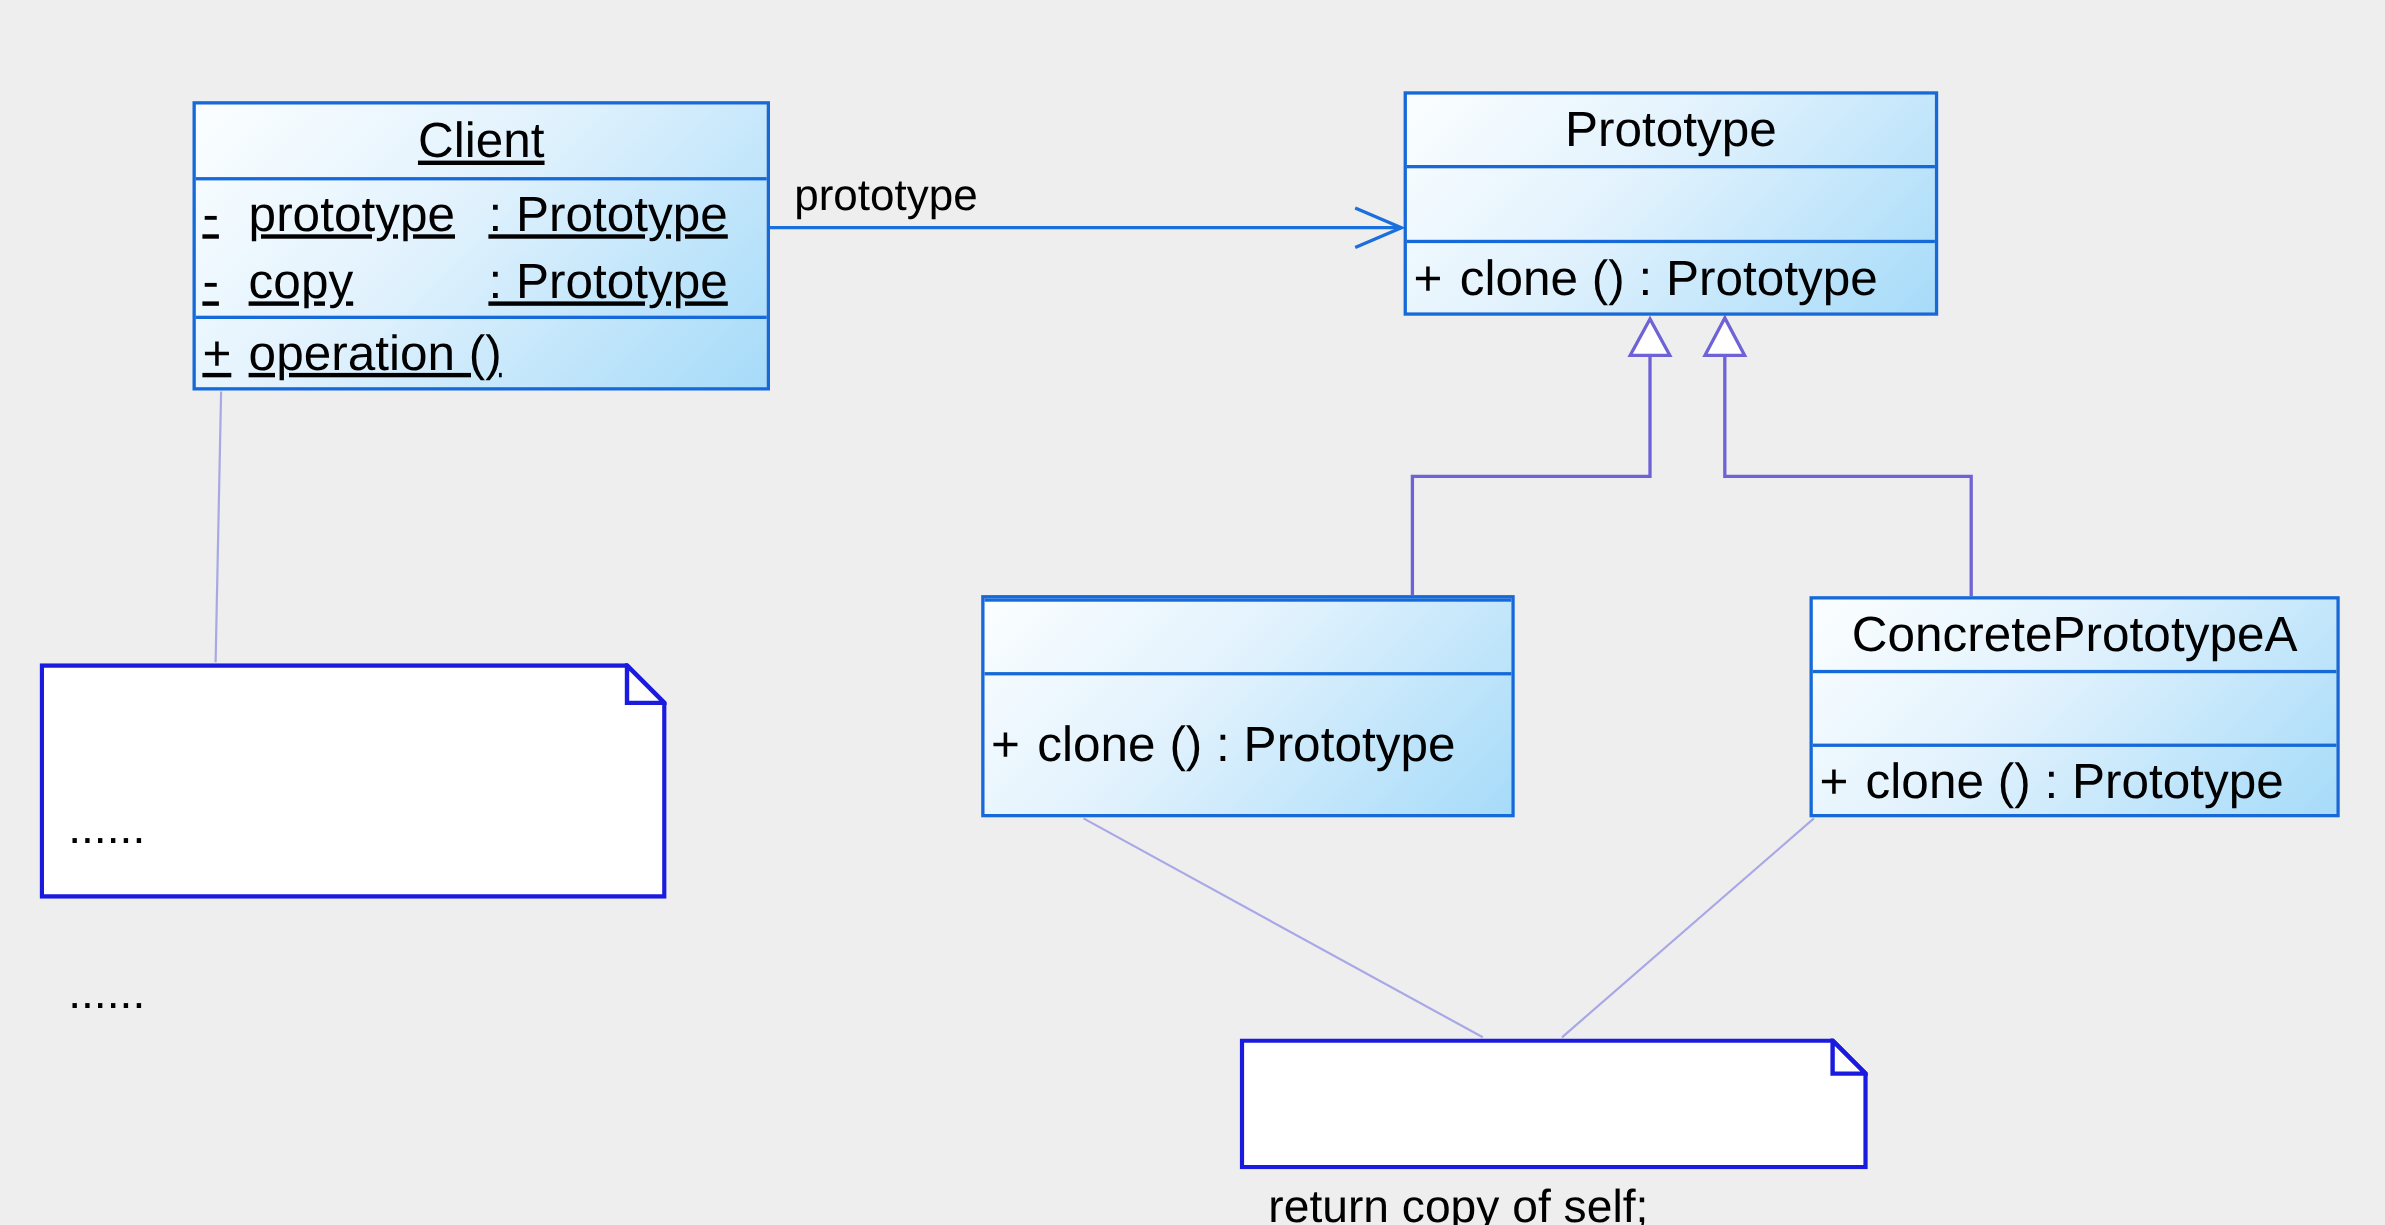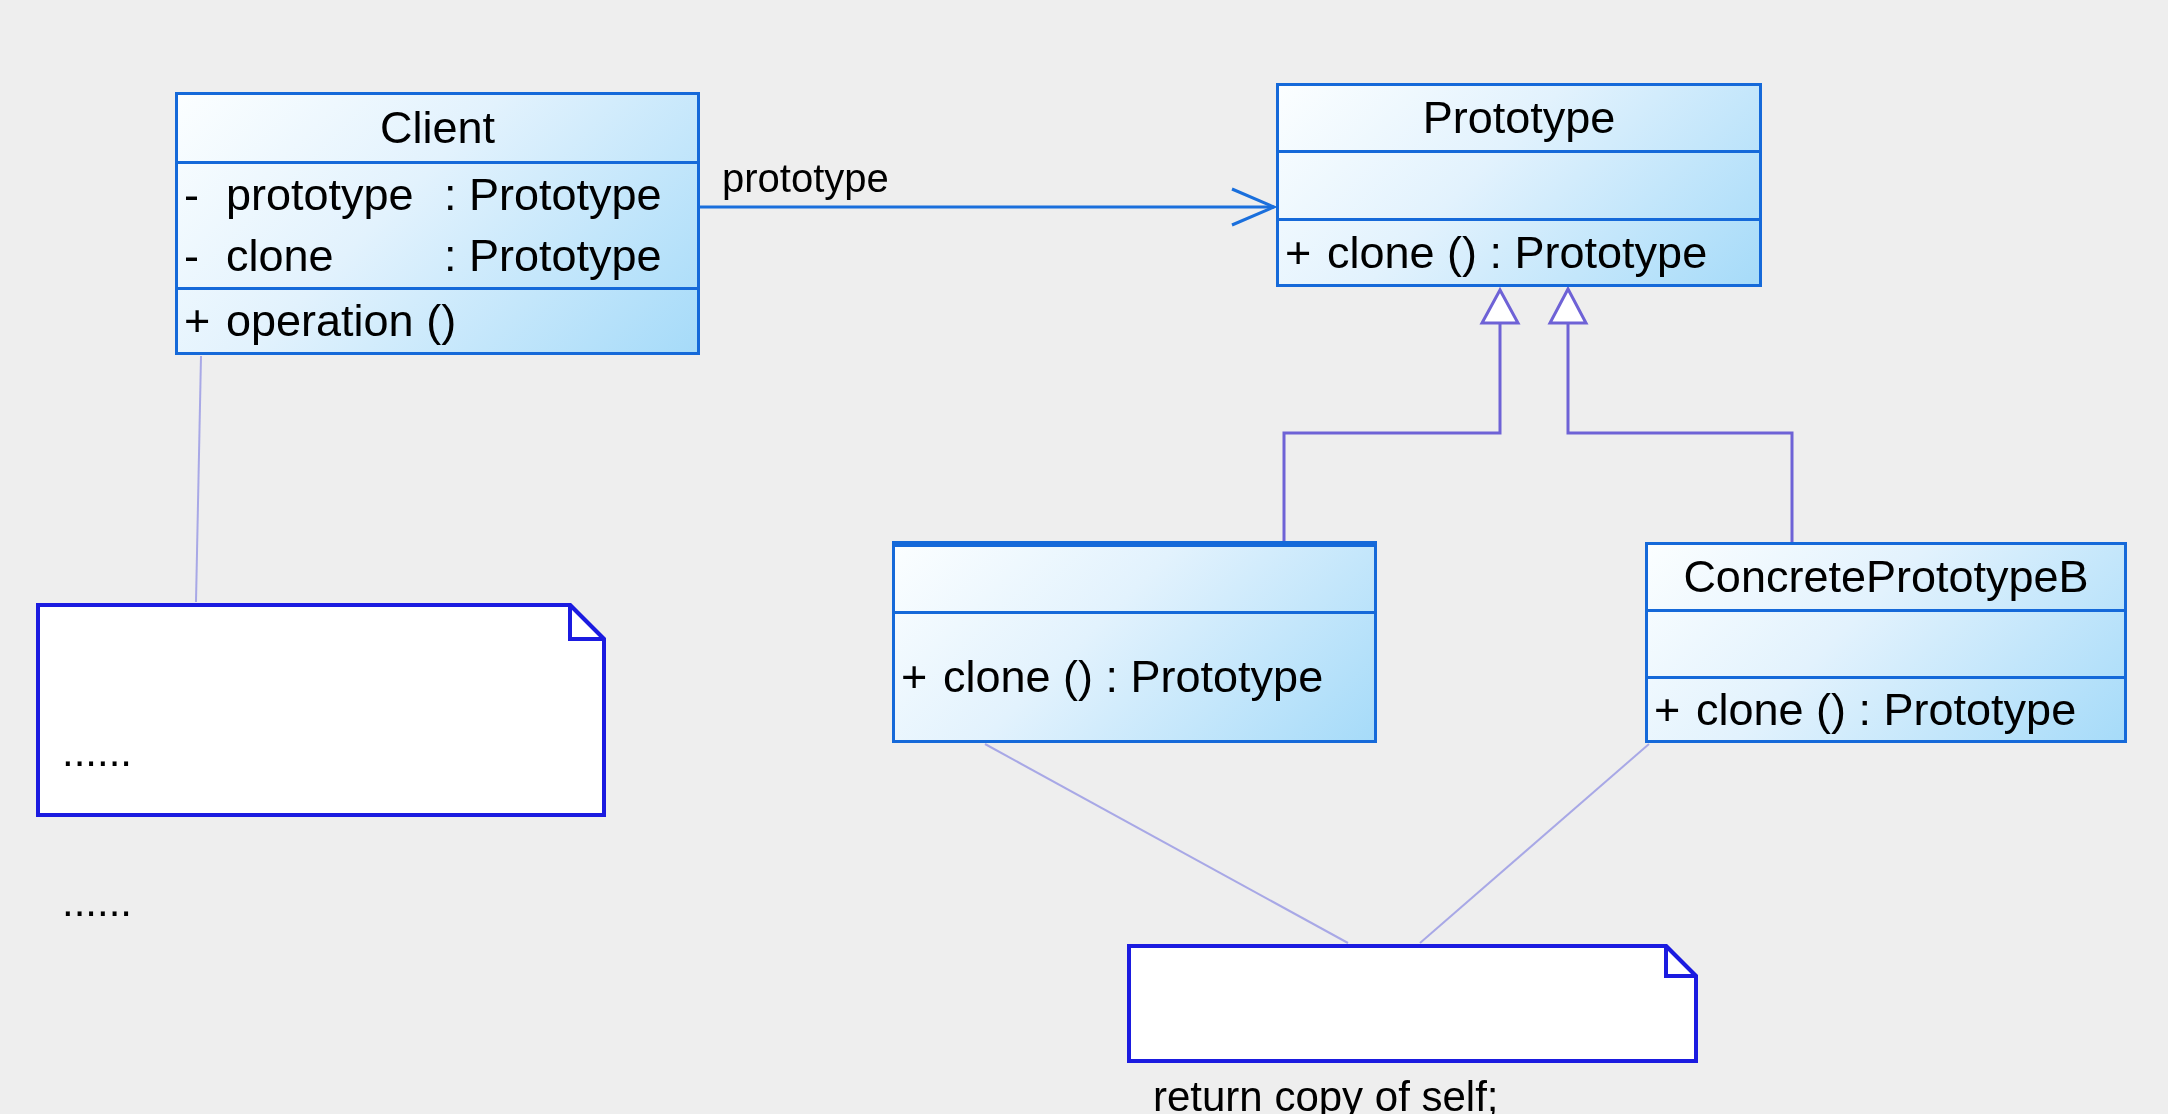--- a/index.html
+++ b/index.html
@@ -23,21 +23,21 @@
   }
   .compartment{border-top:3px solid #1569d9;box-sizing:border-box;}
   .member-row{
     display:flex;align-items:center;height:61px;font-size:45px;
     padding-left:6px;white-space:nowrap;
   }
   .member-row .vis{width:42px;flex:none;}
   .member-row .mname{width:218px;flex:none;}
   .ops-fill{flex:1;display:flex;flex-direction:column;justify-content:center;}
 
-  #class-client{left:175px;top:92px;width:525px;height:263px;}
+  #class-client{left:175px;top:92px;width:525px;height:263px;text-decoration:underline;}
   #class-client .title{height:66px;}
   #class-client .attrs{height:126px;display:flex;flex-direction:column;justify-content:center;}
 
   #class-prototype{left:1276px;top:83px;width:486px;height:204px;}
   #class-prototype .title{height:64px;}
   #class-prototype .attrs{height:68px;}
 
   #class-cpa{left:892px;top:541px;width:485px;height:202px;}
   #class-cpa .title{height:65px;}
   #class-cpa .attrs{height:67px;}
@@ -89,21 +89,21 @@
   <div class="uml-class" id="class-client">
     <div class="title">Client</div>
     <div class="compartment attrs">
       <div class="member-row">
         <span class="vis">-</span>
         <span class="mname">prototype</span>
         <span class="mtype">: Prototype</span>
       </div>
       <div class="member-row">
         <span class="vis">-</span>
-        <span class="mname">clone</span>
+        <span class="mname">copy</span>
         <span class="mtype">: Prototype</span>
       </div>
     </div>
     <div class="compartment ops-fill">
       <div class="member-row">
         <span class="vis">+</span>
         <span>operation ()</span>
       </div>
     </div>
   </div>
@@ -123,21 +123,21 @@
     <div class="compartment attrs"></div>
     <div class="compartment ops-fill">
       <div class="member-row">
         <span class="vis">+</span>
         <span>clone () : Prototype</span>
       </div>
     </div>
   </div>
 
   <div class="uml-class" id="class-cpb">
-    <div class="title">ConcretePrototypeB</div>
+    <div class="title">ConcretePrototypeA</div>
     <div class="compartment attrs"></div>
     <div class="compartment ops-fill">
       <div class="member-row">
         <span class="vis">+</span>
         <span>clone () : Prototype</span>
       </div>
     </div>
   </div>
 
   <div id="assoc-label">prototype</div>

